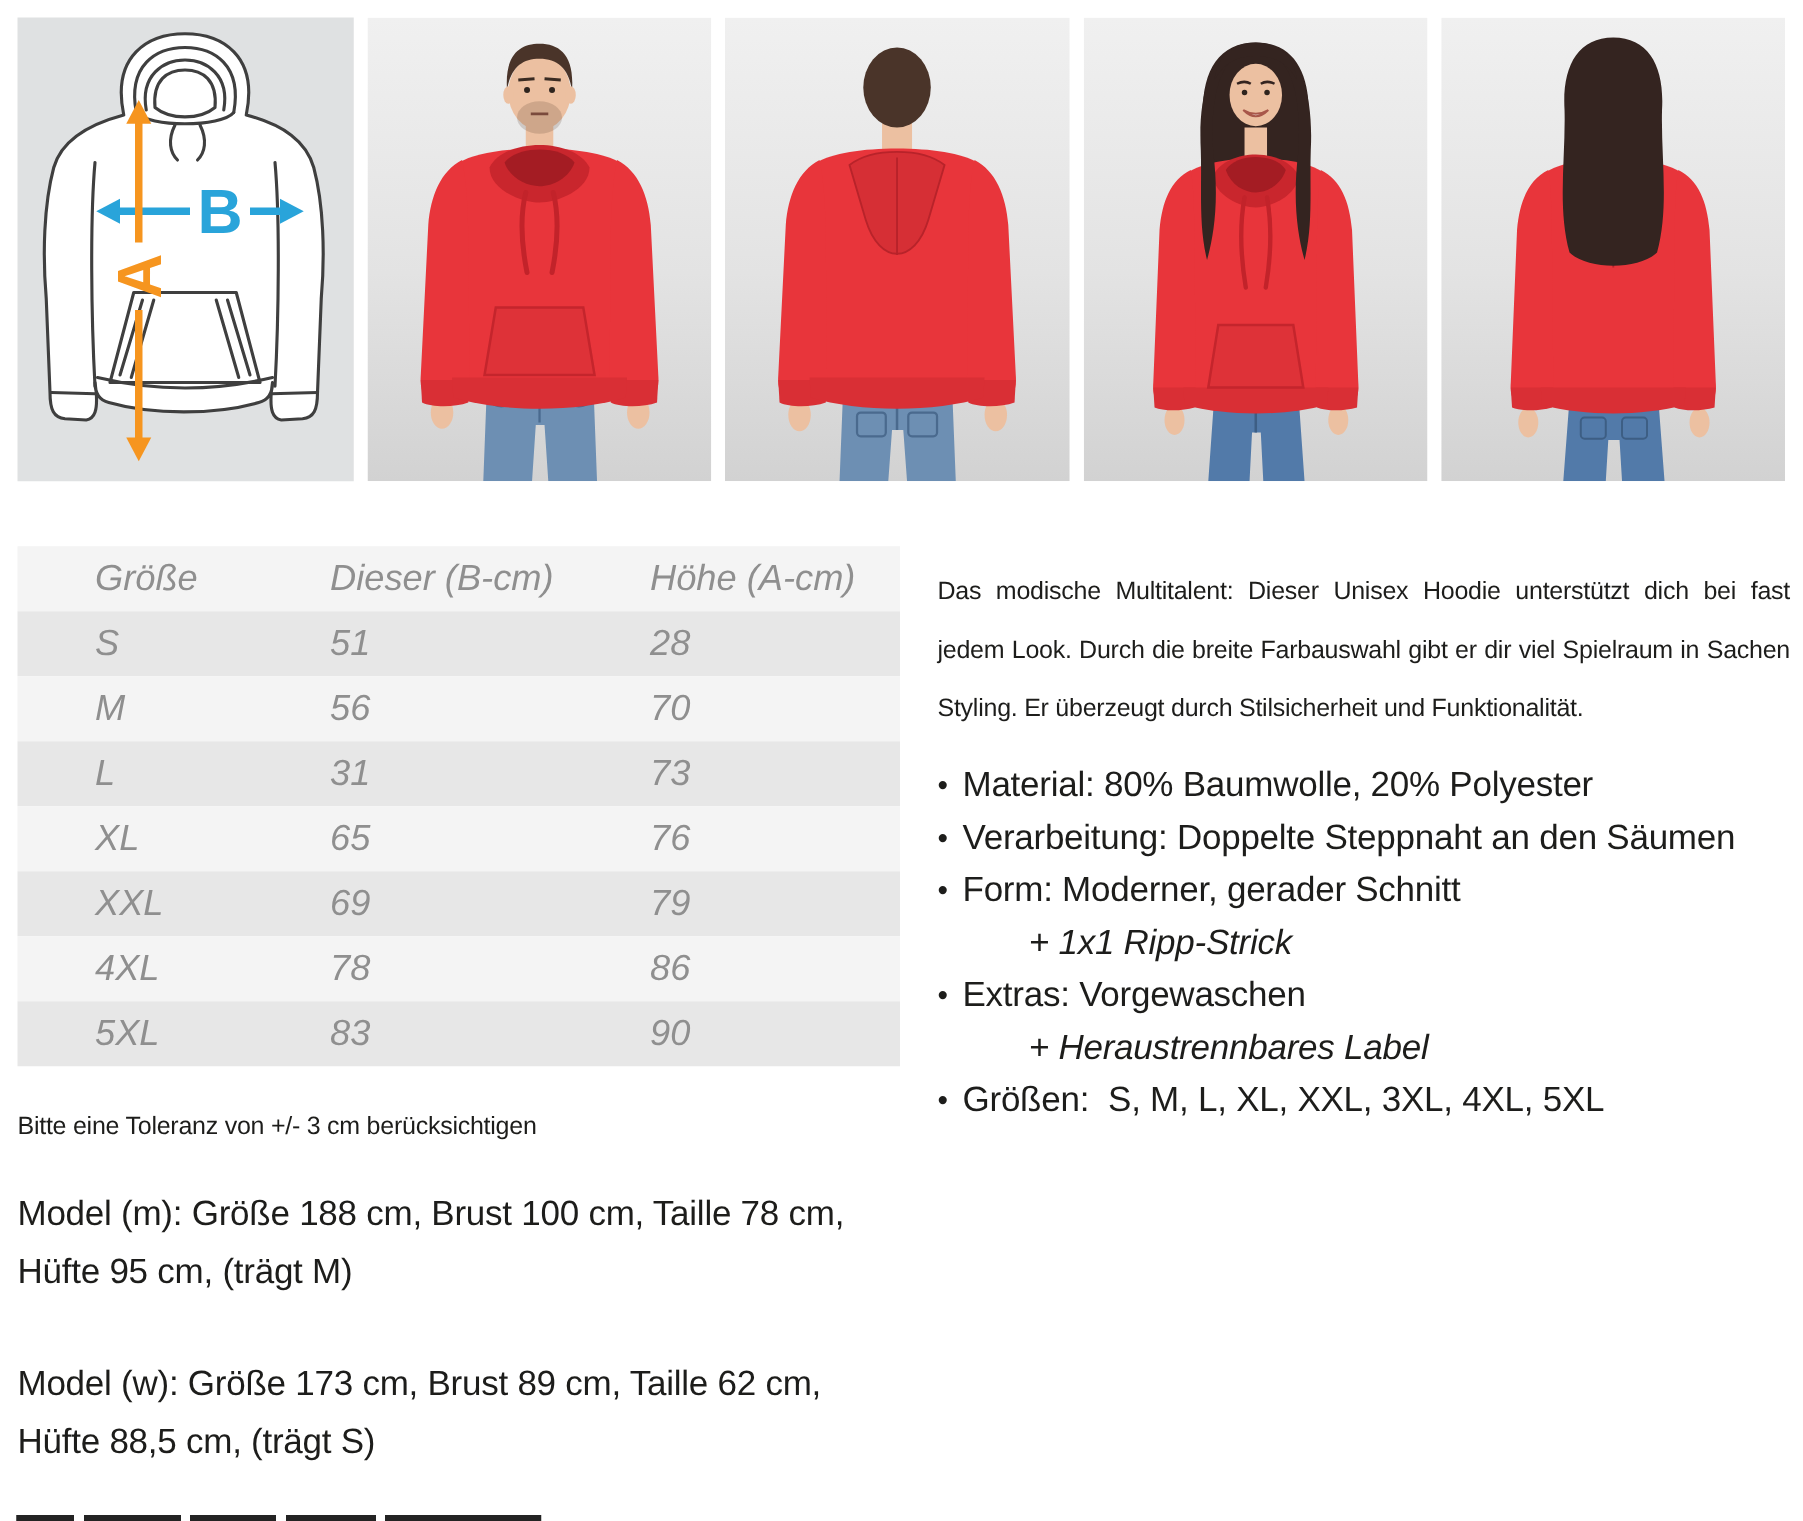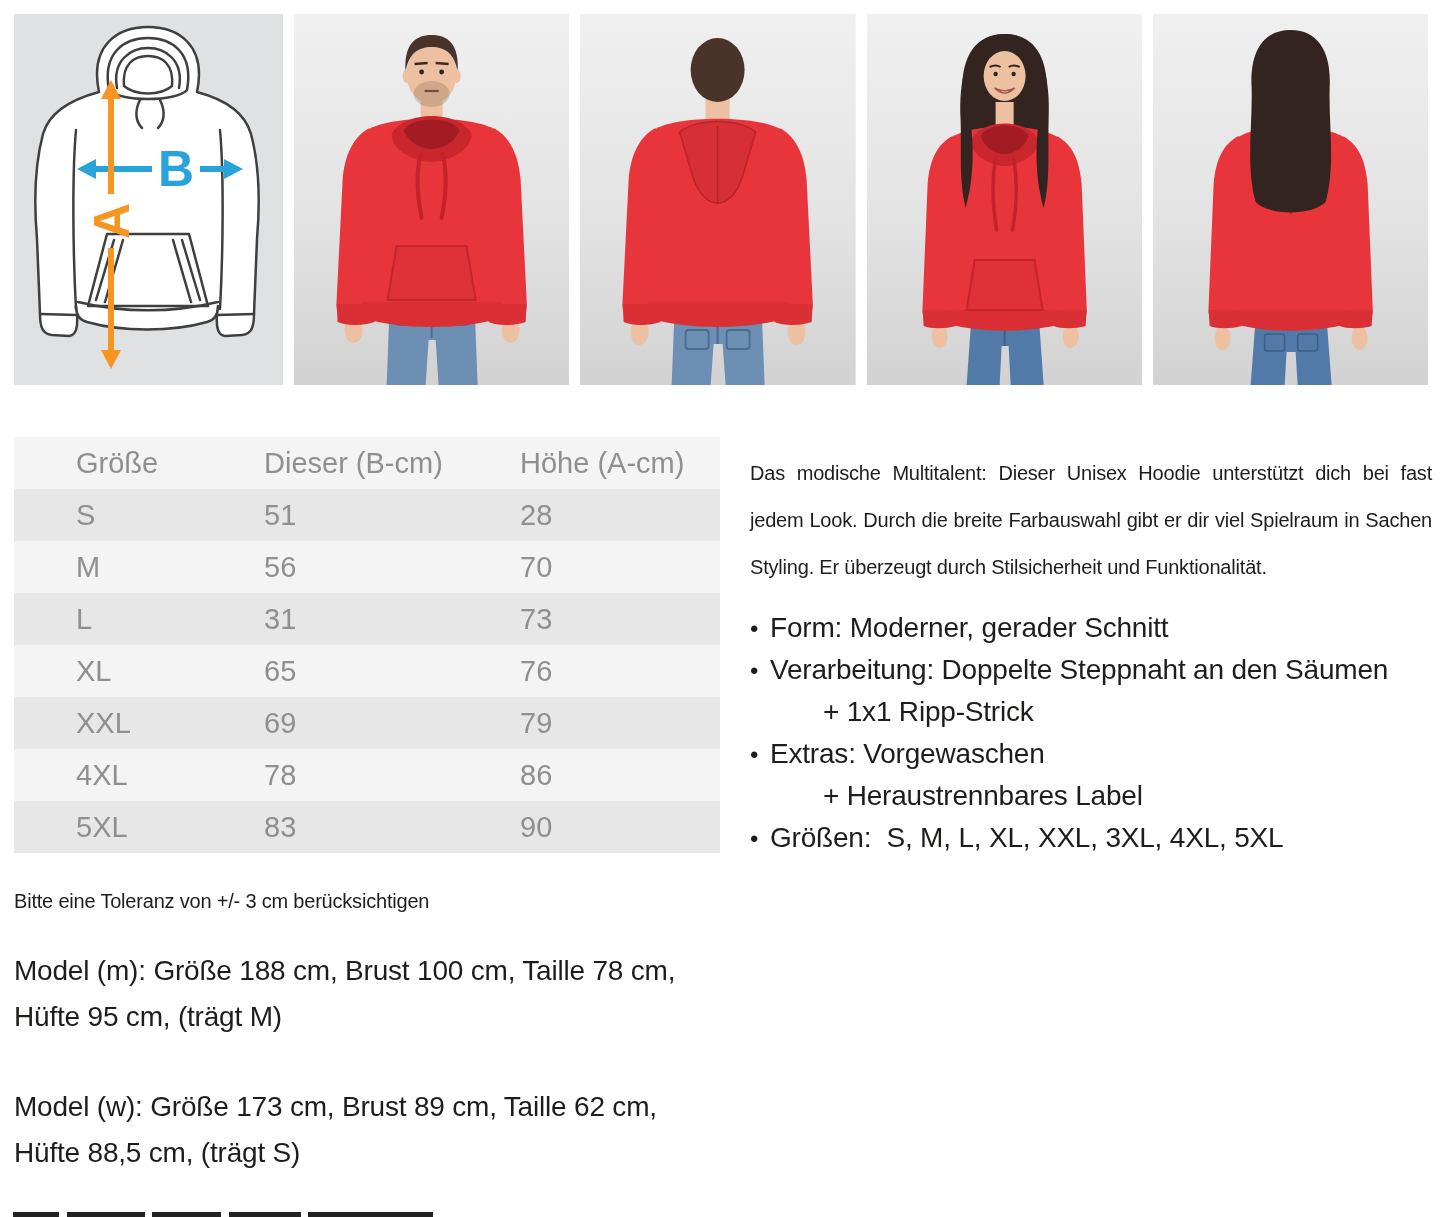--- a/index.html
+++ b/index.html
@@ -17,37 +17,37 @@
   .ph{width:100%;height:100%;display:block;}
   .diagram-panel{background:#dfe1e2;}
   .d-fill{fill:#ffffff;stroke:#3f3f3f;stroke-width:2.5;stroke-linejoin:round;}
   .d-line{fill:none;stroke:#3f3f3f;stroke-width:2.5;stroke-linecap:round;stroke-linejoin:round;}
   .lbl{font-weight:bold;font-size:50px;font-family:"Liberation Sans",sans-serif;}
   
   .left-col{position:absolute;left:14px;top:437px;width:706px;}
   .right-col{position:absolute;left:750px;top:450px;width:682px;}
   table.size-table{border-collapse:collapse;width:706px;font-size:29px;color:var(--table_text,#8f8f8f);}
   table.size-table th,table.size-table td{
-    height:52px;font-weight:normal;text-align:left;vertical-align:middle;padding:0;
+    height:52px;font-weight:normal;text-align:left;vertical-align:middle;padding:0;font-style:italic;
   }
   table.size-table th:nth-child(1),table.size-table td:nth-child(1){width:250px;padding-left:62px;box-sizing:border-box;}
   table.size-table th:nth-child(2),table.size-table td:nth-child(2){width:256px;}
   thead tr{background:var(--table_row_light,#f4f4f4);}
   tbody tr:nth-child(odd){background:var(--table_row_dark,#e7e7e7);}
   tbody tr:nth-child(even){background:var(--table_row_light,#f4f4f4);}
   .tolerance-note{margin-top:37px;font-size:20px;letter-spacing:-0.2px;}
   .model-block{margin-top:35px;font-size:28px;line-height:46px;letter-spacing:-0.2px;}
   .model-block + .model-block{margin-top:44px;}
   .model-label{font-weight:normal;}
   .desc{font-size:20px;line-height:47px;text-align:justify;letter-spacing:-0.2px;}
   .bullets{margin-top:16px;font-size:28px;line-height:42px;letter-spacing:-0.2px;}
   .bullet-item{position:relative;padding-left:20px;}
   .bullet-item::before{content:"\2022";position:absolute;left:0;top:1px;font-size:24px;color:#1d1d1b;}
   .bullet-text{white-space:pre-wrap;}
-  .bullet-extra{padding-left:73px;}
+  .bullet-extra{padding-left:73px;font-style:italic;}
   .cut-bar{
     position:absolute;left:13px;bottom:0;width:420px;height:5px;
     background:linear-gradient(90deg,#232323 0 46px,transparent 46px 54px,#232323 54px 132px,
       transparent 132px 139px,#232323 139px 208px,transparent 208px 216px,
       #232323 216px 288px,transparent 288px 295px,#232323 295px 420px);
   }
 </style>
 </head>
 <body>
 
@@ -288,22 +288,23 @@
 
   <div class="model-block">
     <span class="model-label">Model (w):</span><span> Größe 173 cm, Brust 89 cm, Taille 62 cm, Hüfte 88,5 cm, (trägt S)</span>
   </div>
 </div>
 
 <div class="right-col">
   <p class="desc" style="margin:0">Das modische Multitalent: Dieser Unisex Hoodie unterstützt dich bei fast jedem Look. Durch die breite Farbauswahl gibt er dir viel Spielraum in Sachen Styling. Er überzeugt durch Stilsicherheit und Funktionalität.</p>
 
   <div class="bullets">
+    <div class="bullet-item"><span class="bullet-text">Material: 80% Baumwolle, 20% Polyester</span></div>
+    <div class="bullet-item"><span class="bullet-text">Verarbeitung: Doppelte Steppnaht an den Säumen</span></div>
     <div class="bullet-item"><span class="bullet-text">Form: Moderner, gerader Schnitt</span></div>
-    <div class="bullet-item"><span class="bullet-text">Verarbeitung: Doppelte Steppnaht an den Säumen</span></div>
     <div class="bullet-extra">+ 1x1 Ripp-Strick</div>
     <div class="bullet-item"><span class="bullet-text">Extras: Vorgewaschen</span></div>
     <div class="bullet-extra">+ Heraustrennbares Label</div>
     <div class="bullet-item"><span class="bullet-text">Größen:  S, M, L, XL, XXL, 3XL, 4XL, 5XL</span></div>
   </div>
 </div>
 
 <div class="cut-bar"></div>
 
 </body></html>

